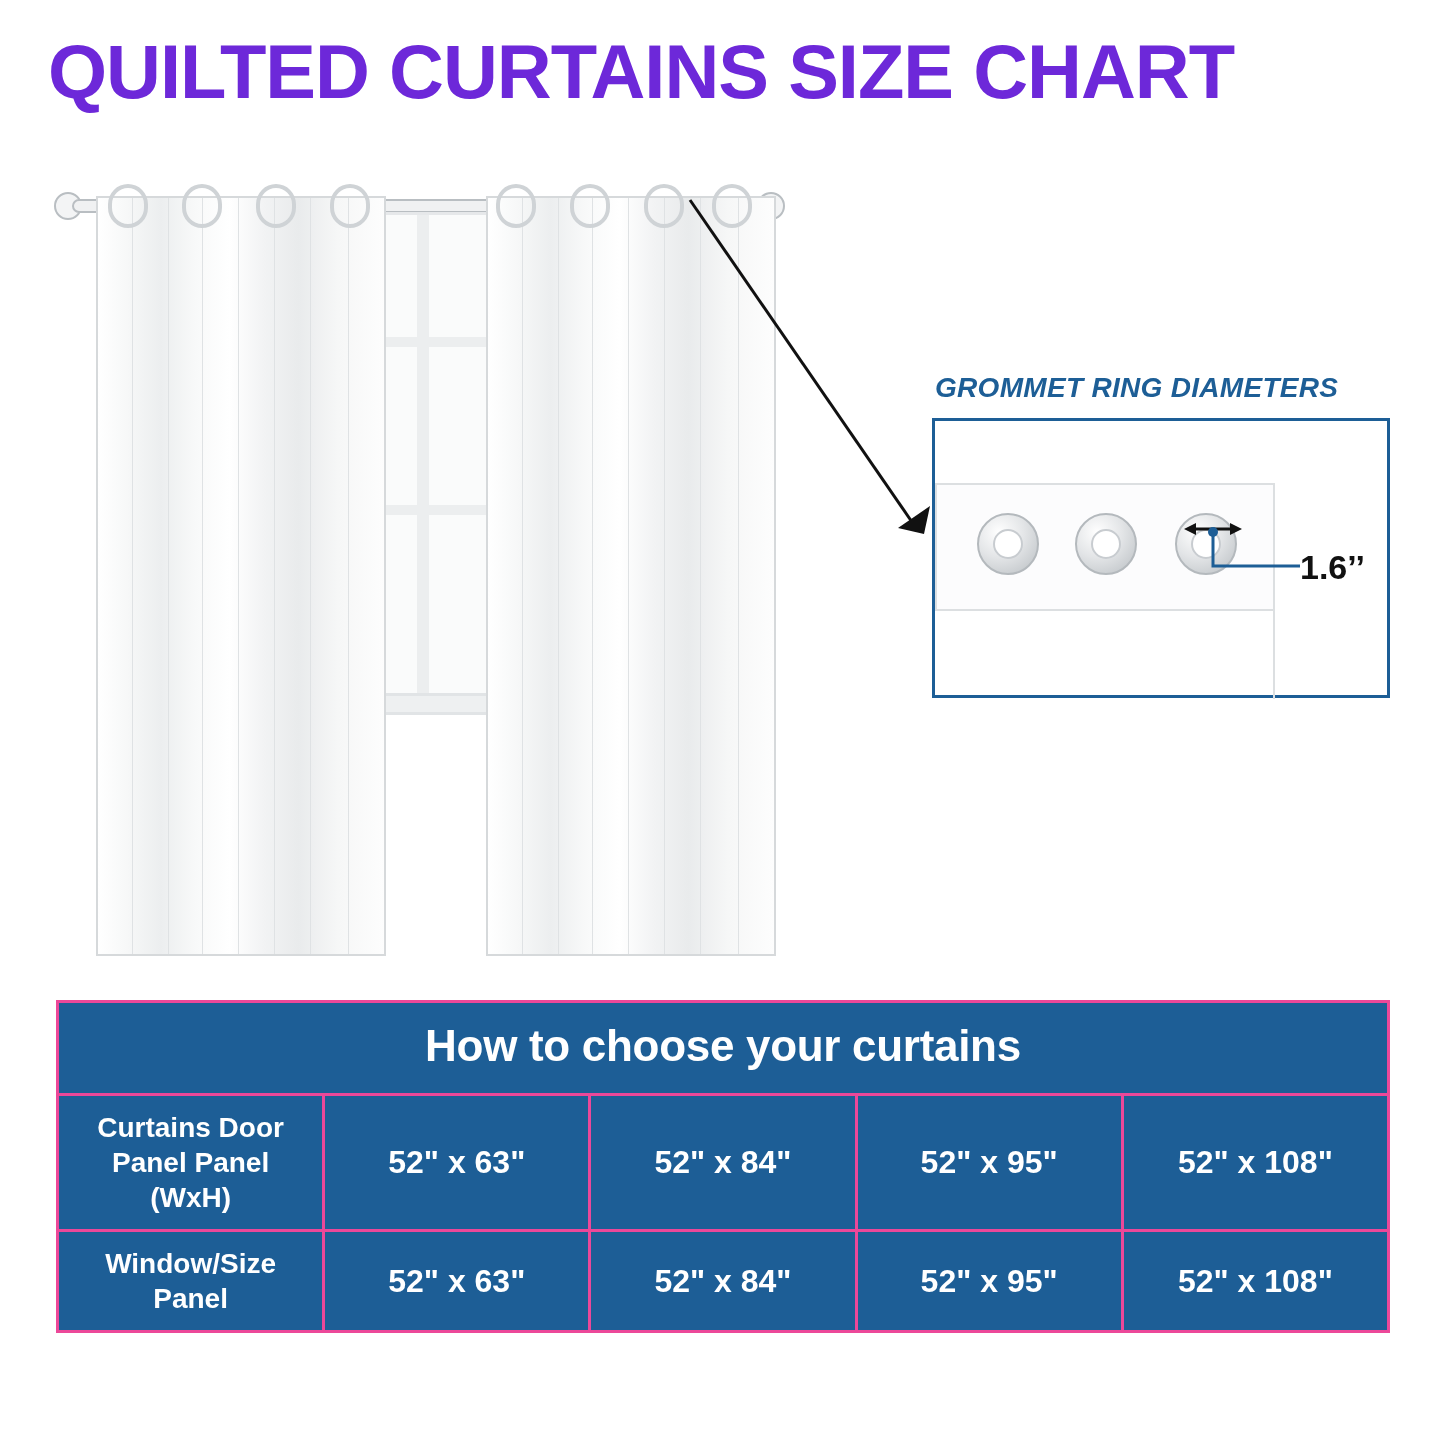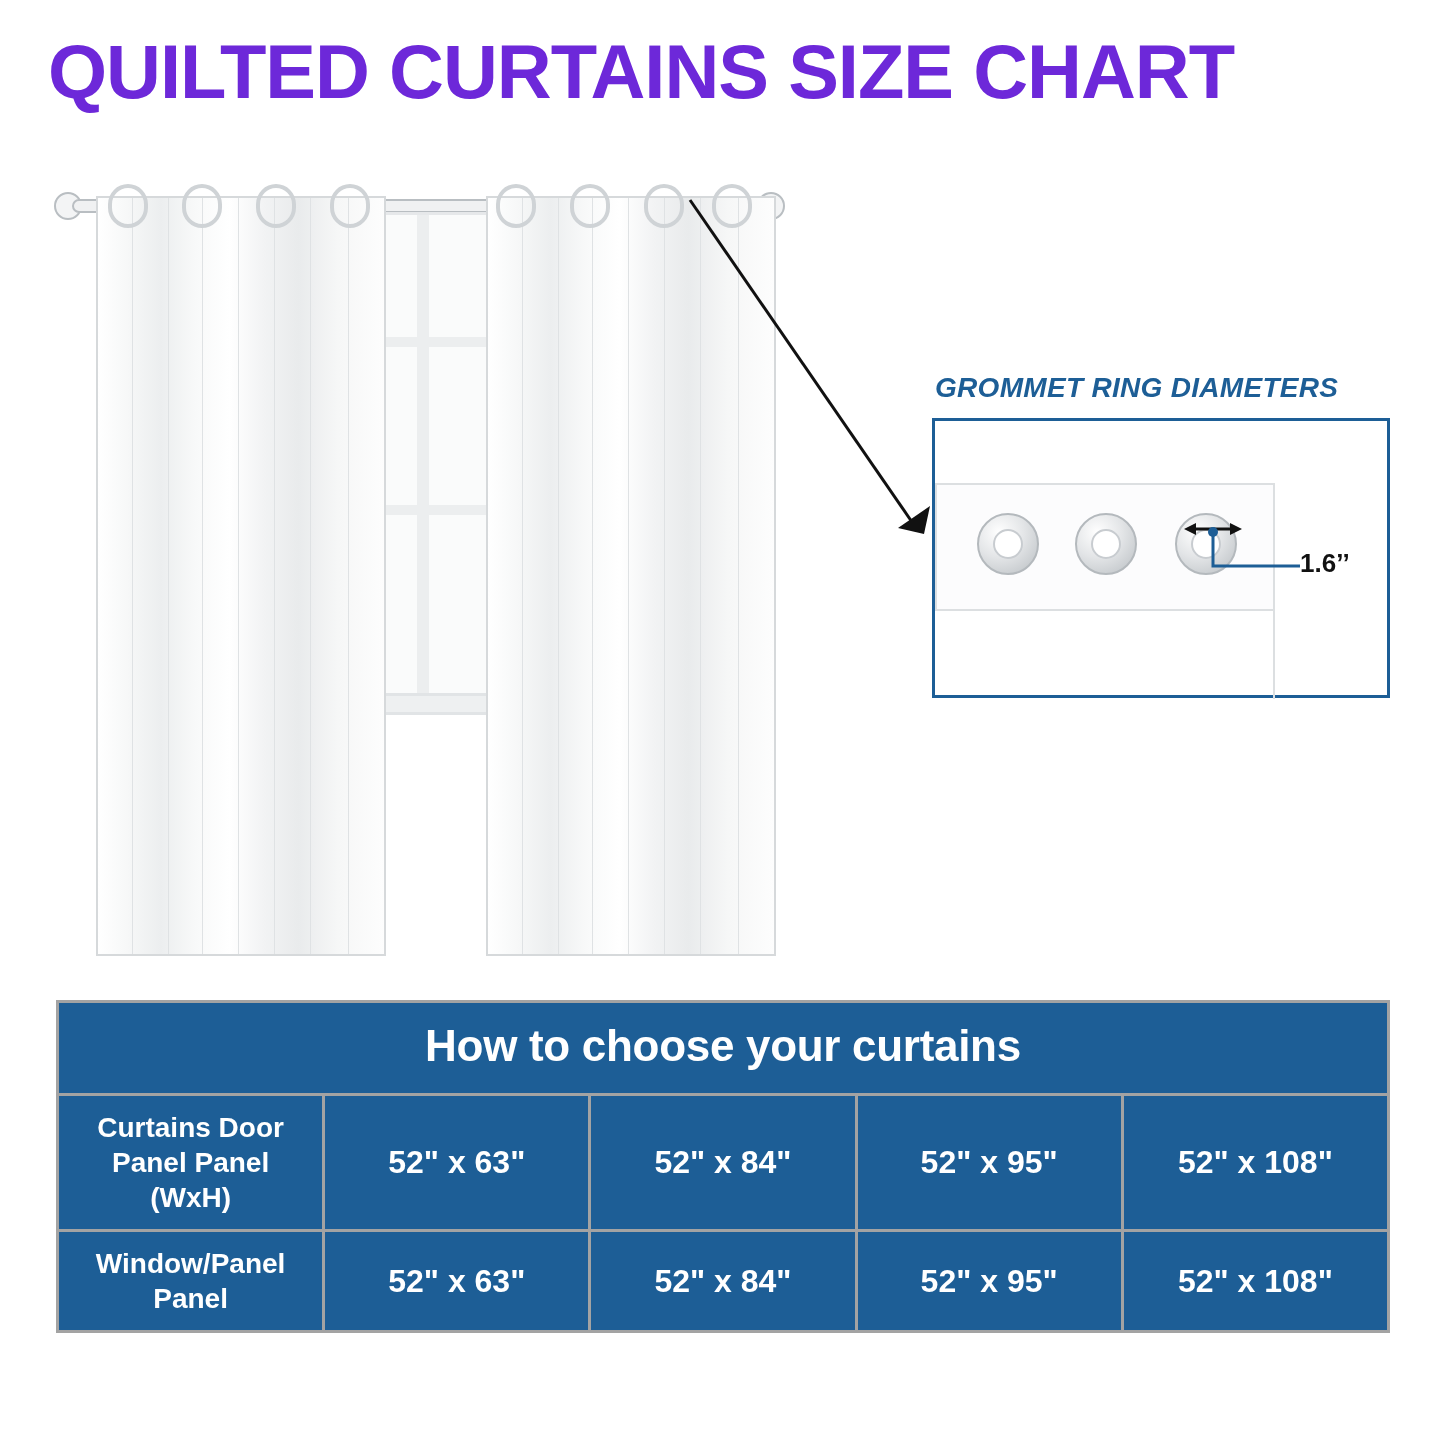--- a/index.html
+++ b/index.html
@@ -193,21 +193,21 @@
     box-sizing: border-box;
   }
   .ring.r1 { left: 42px; }
   .ring.r2 { left: 140px; }
   .ring.r3 { left: 240px; }
 
   .measure-label {
     position: absolute;
     left: 1300px;
     top: 548px;
-    font-size: 26px;
+    font-size: 34px;
     font-weight: bold;
     color: #111;
     white-space: nowrap;
   }
 
   svg.overlay {
     position: absolute;
     left: 0;
     top: 0;
     width: 1445px;
@@ -218,21 +218,21 @@
   
   .size-table {
     position: absolute;
     left: 56px;
     top: 1000px;
     width: 1334px;
     border-collapse: collapse;
     table-layout: fixed;
   }
   .size-table th, .size-table td {
-    border: 3px solid #a3a3a3;
+    border: 3px solid #ec4899;
     background: #1d5e96;
     color: #ffffff;
     text-align: center;
     vertical-align: middle;
   }
   .size-table .table-title {
     font-size: 44px;
     font-weight: bold;
     padding: 18px 0 22px;
     letter-spacing: -0.3px;
@@ -332,21 +332,21 @@
         <div>Panel Panel</div>
         <div>(WxH)</div>
       </td>
       <td class="cell">52" x 63"</td>
       <td class="cell">52" x 84"</td>
       <td class="cell">52" x 95"</td>
       <td class="cell">52" x 108"</td>
     </tr>
     <tr>
       <td class="row-head">
-        <div>Window/Panel</div>
+        <div>Window/Size</div>
         <div>Panel</div>
       </td>
       <td class="cell">52" x 63"</td>
       <td class="cell">52" x 84"</td>
       <td class="cell">52" x 95"</td>
       <td class="cell">52" x 108"</td>
     </tr>
   </tbody>
 </table>
 

